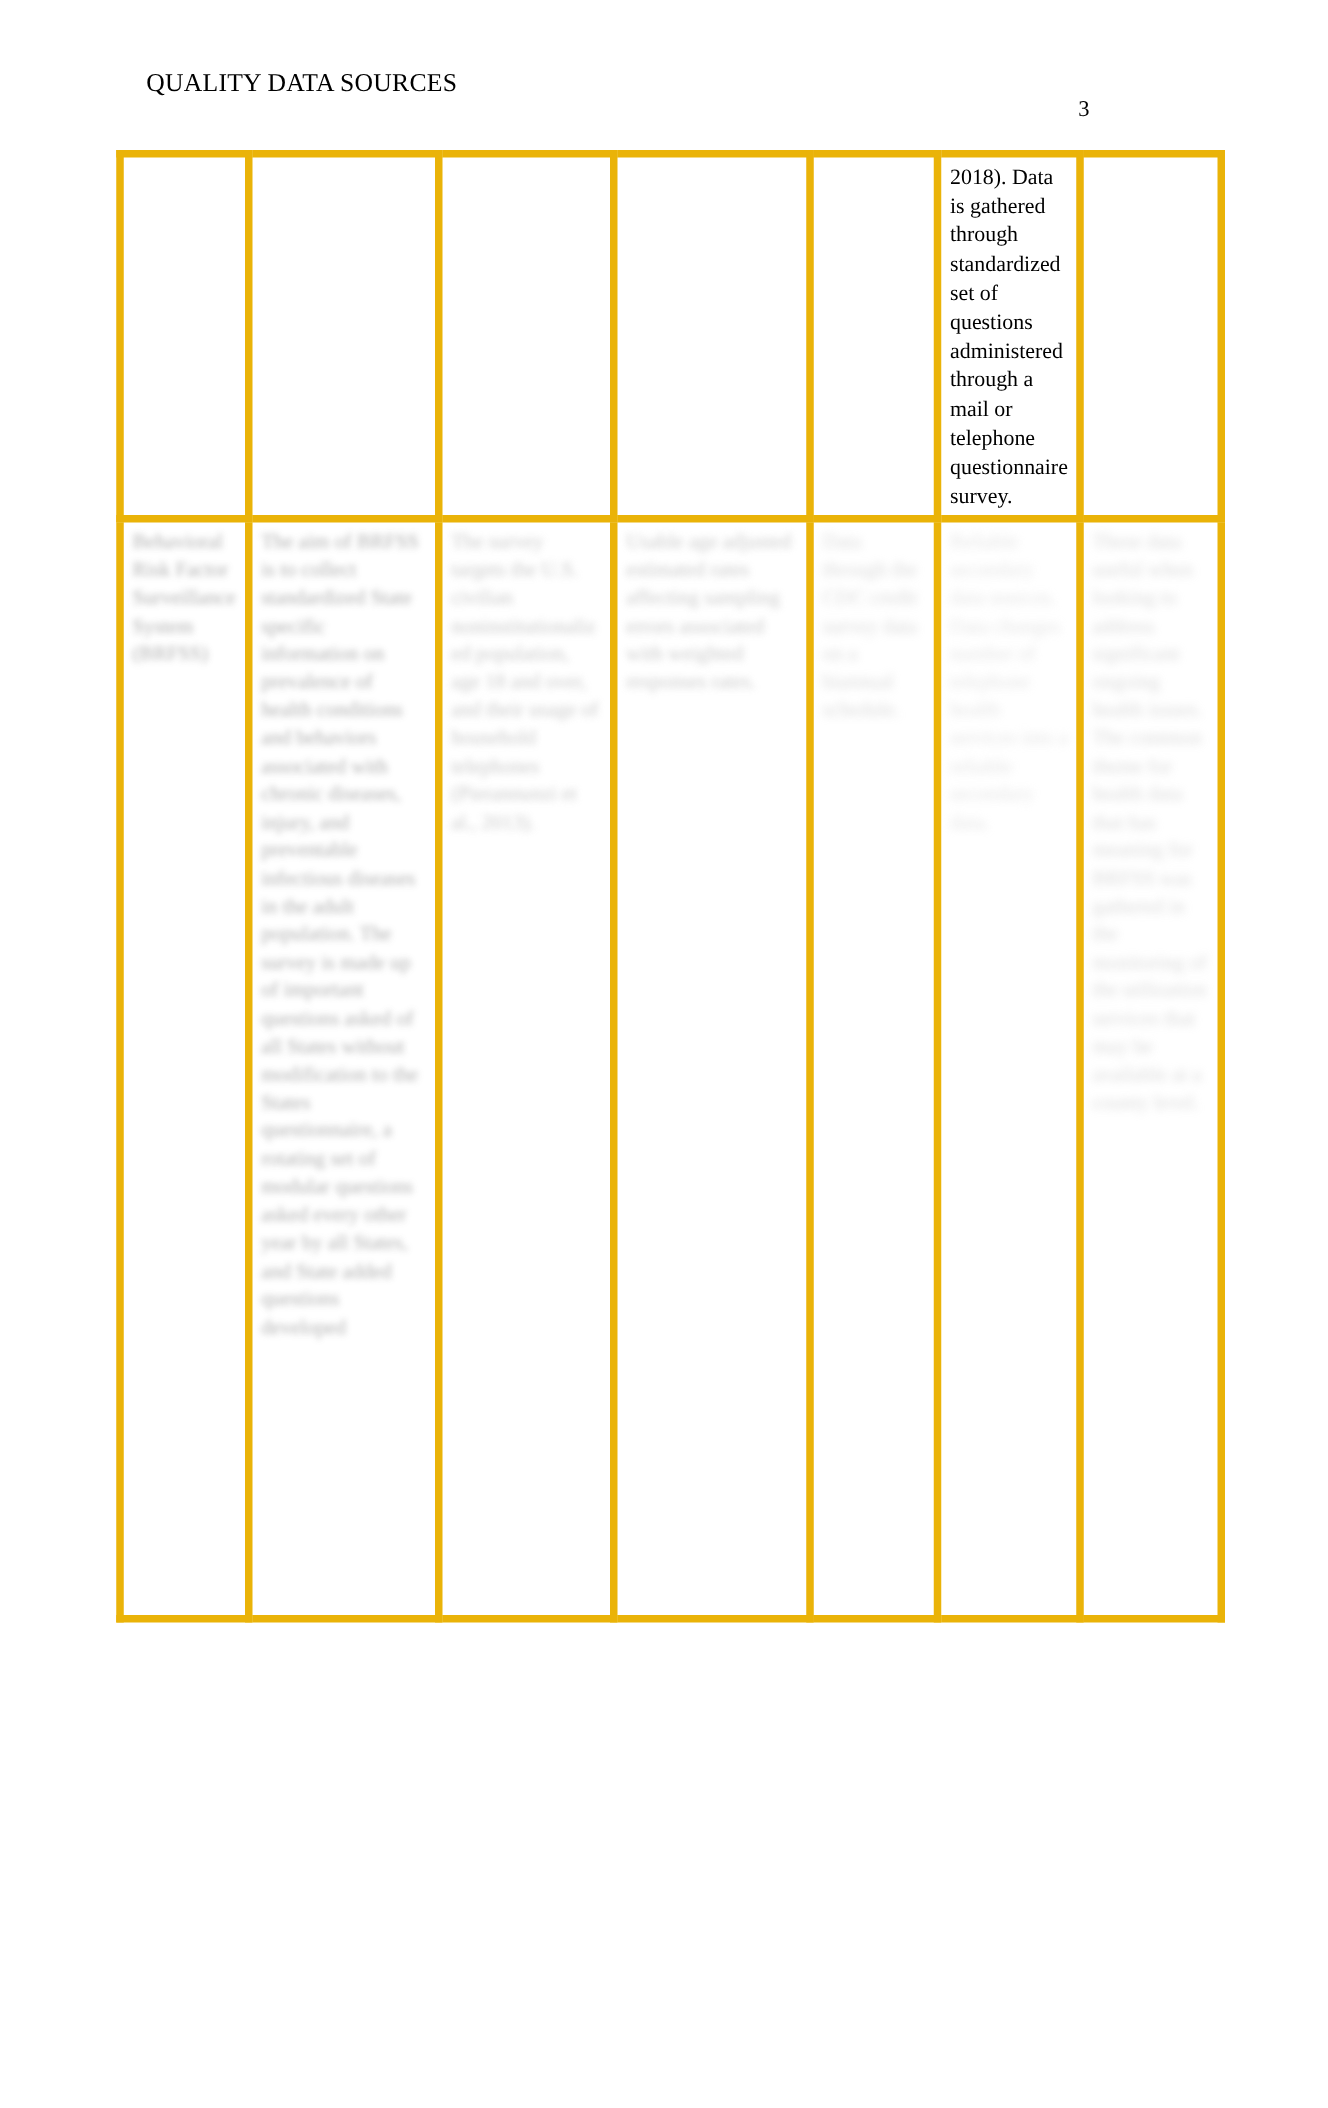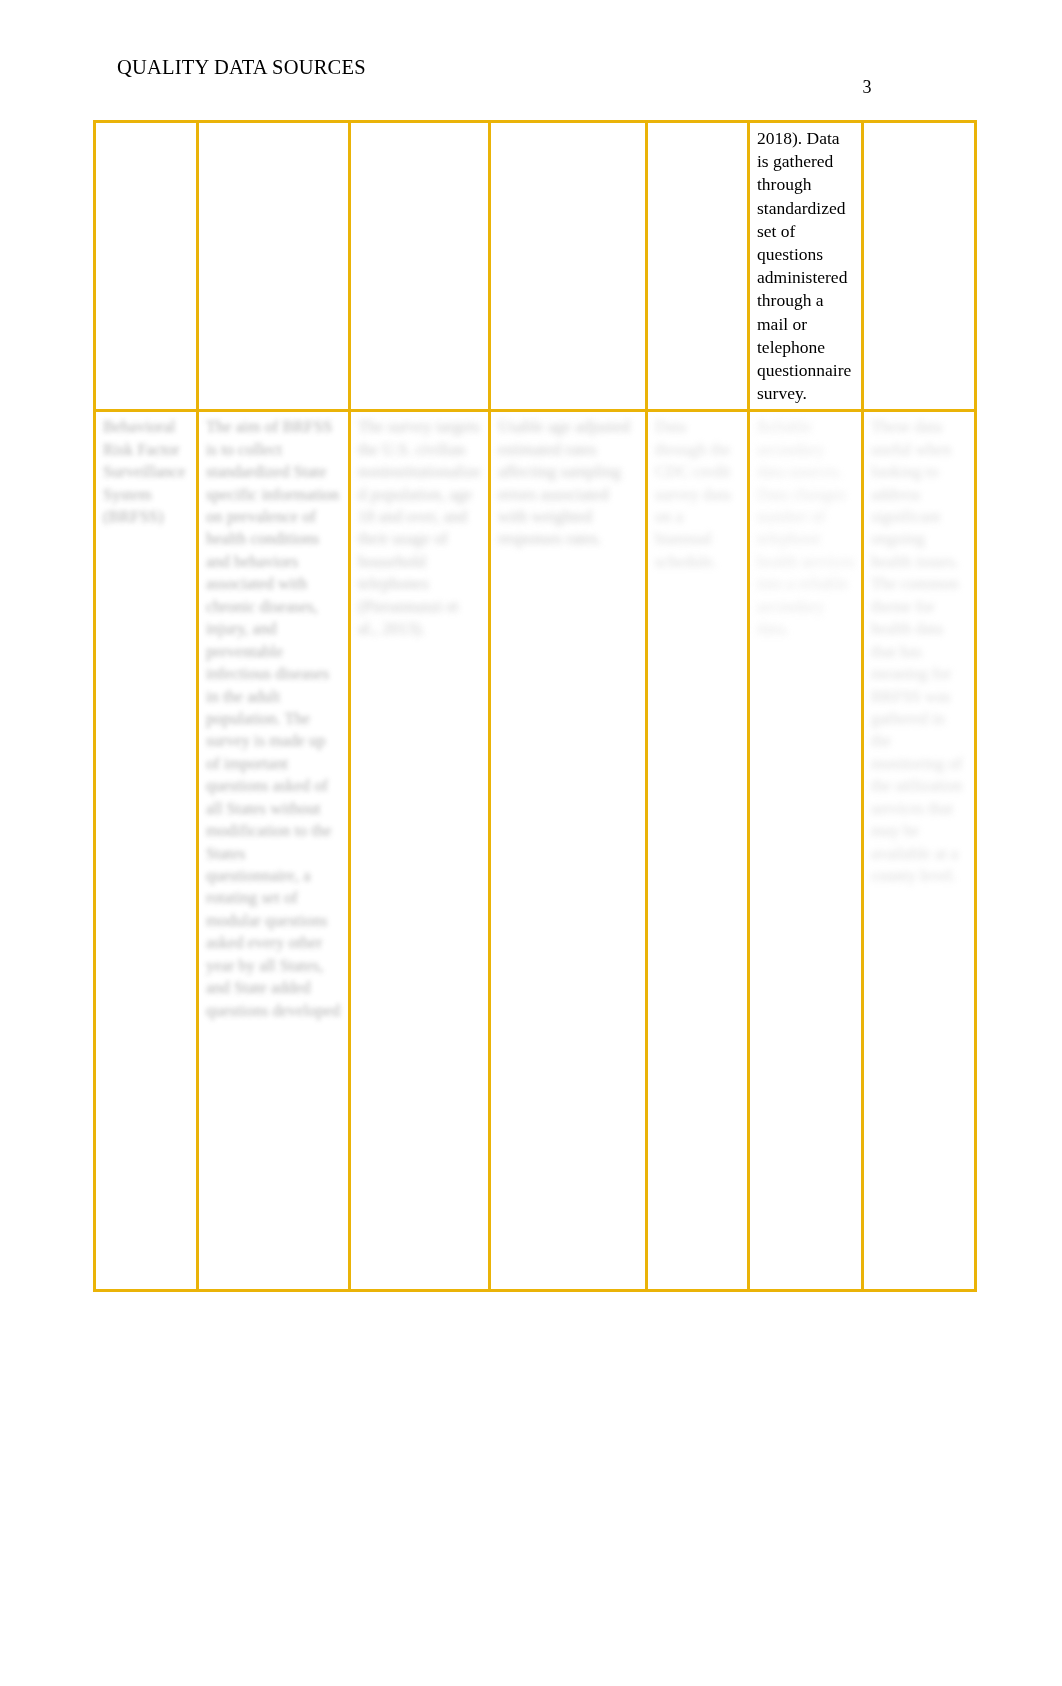--- a/index.html
+++ b/index.html
@@ -49,21 +49,21 @@
   .doc-table {
     position: absolute;
     left: 93px;
     top: 120px;
     width: 881px;
     height: 1165px;
     border-collapse: collapse;
     table-layout: fixed;
   }
   .doc-table td {
-    border: 3px solid #eab308;
+    border: 6px solid #eab308;
     vertical-align: top;
     padding: 4px 6px 4px 7px;
     font-size: 17px;
     line-height: 1.33;
     word-wrap: break-word;
     overflow-wrap: break-word;
     hyphens: none;
   }
 
   

